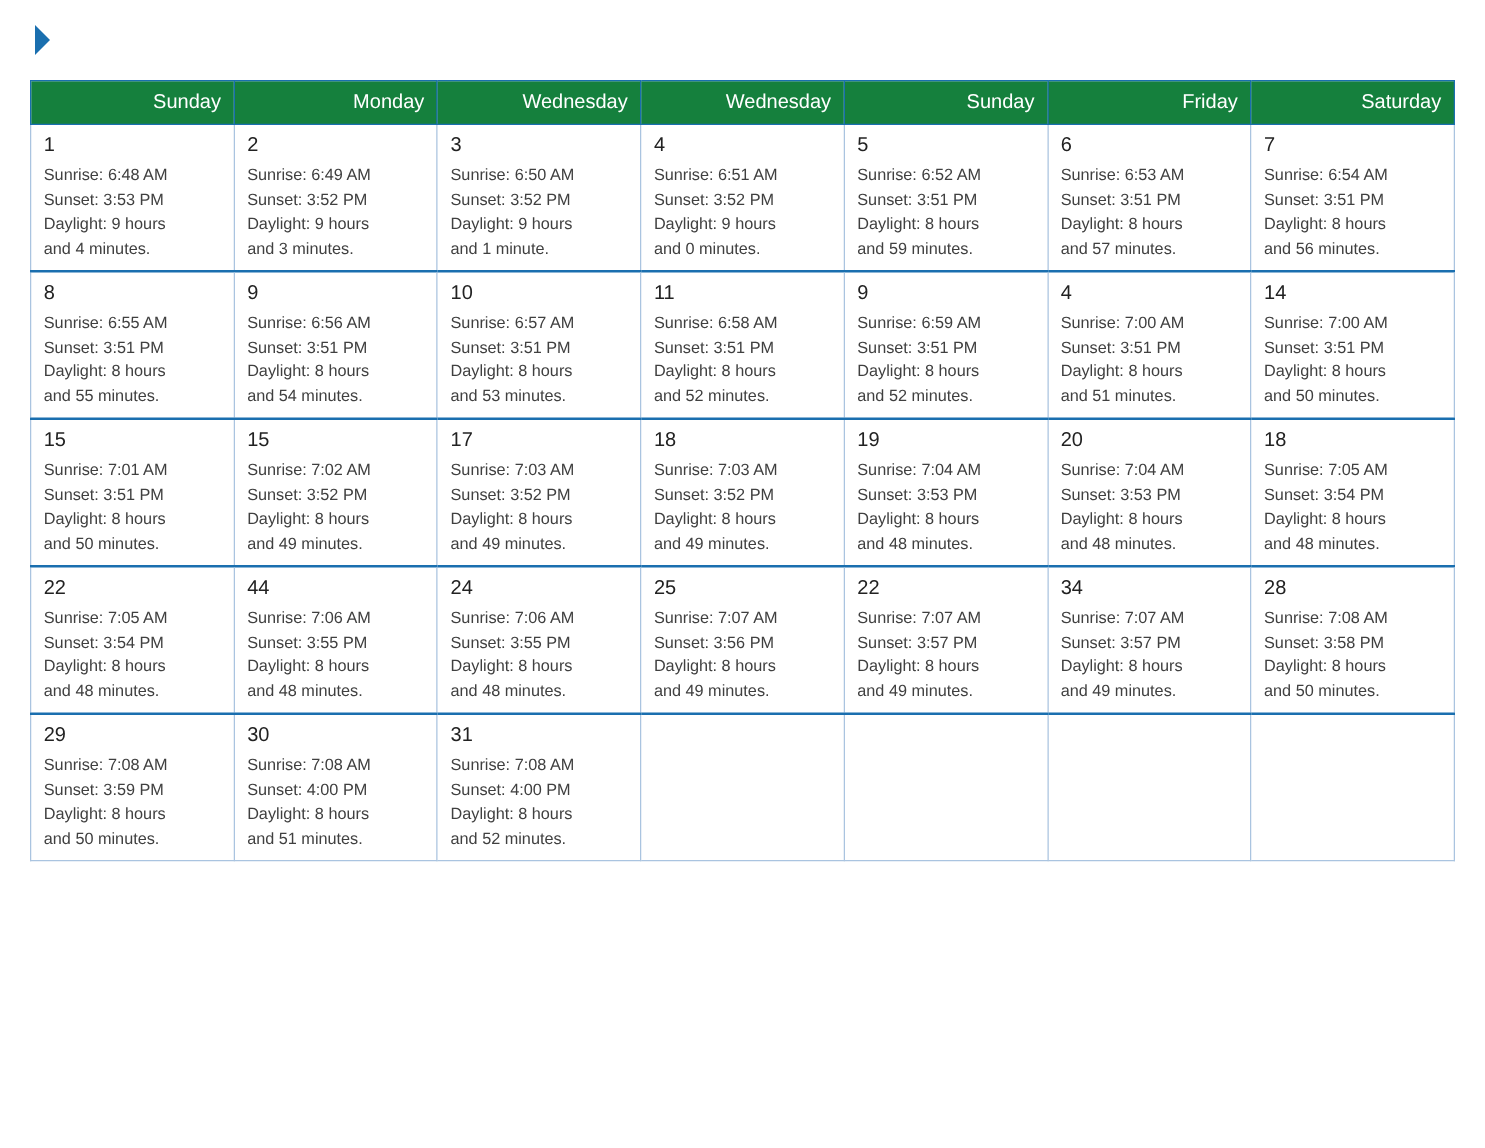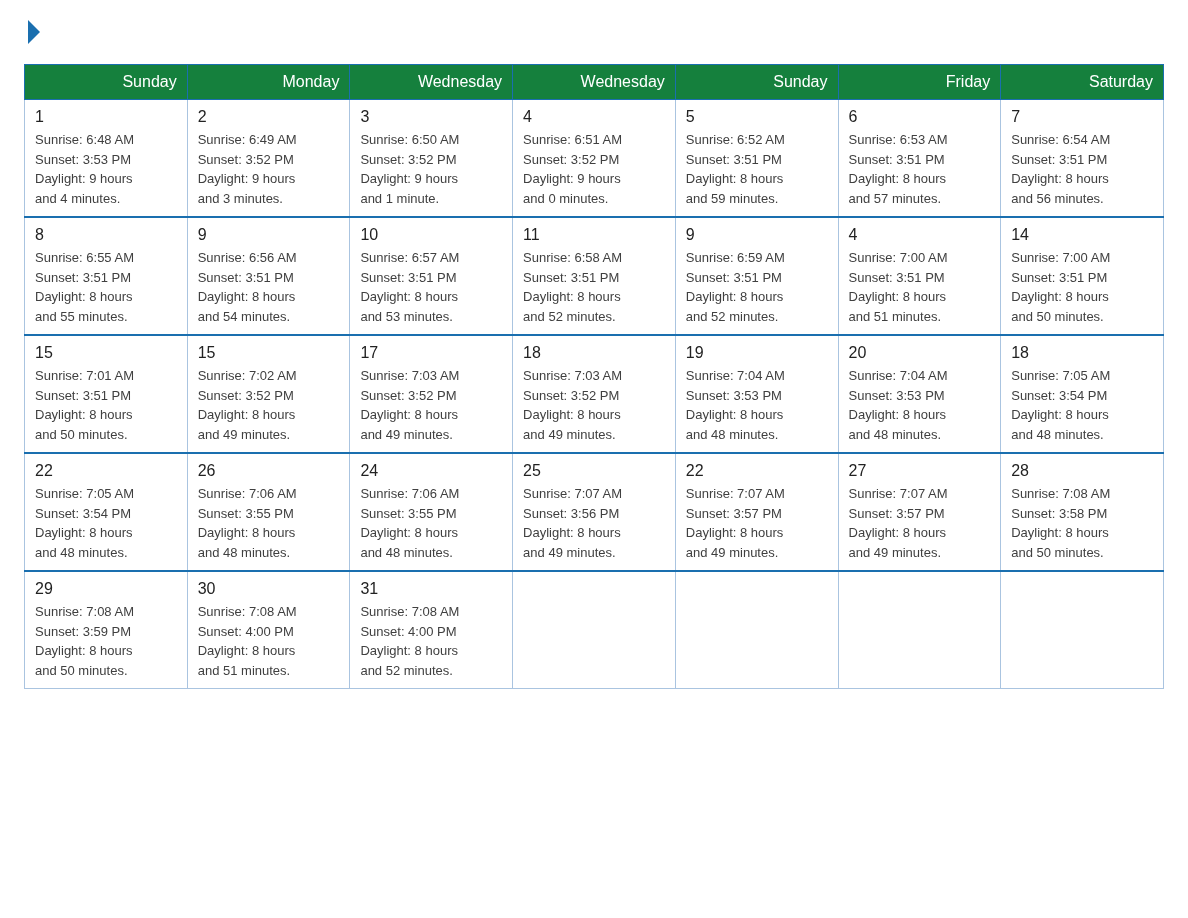--- a/index.html
+++ b/index.html
@@ -217,37 +217,37 @@
         <div class="day-num">18</div>
         <div class="day-info">Sunrise: 7:05 AM<br>Sunset: 3:54 PM<br>Daylight: 8 hours<br>and 48 minutes.</div>
       </td>
       </tr>
       <tr class="row-divider">
         <td>
         <div class="day-num">22</div>
         <div class="day-info">Sunrise: 7:05 AM<br>Sunset: 3:54 PM<br>Daylight: 8 hours<br>and 48 minutes.</div>
       </td>
         <td>
-        <div class="day-num">26</div>
+        <div class="day-num">44</div>
         <div class="day-info">Sunrise: 7:06 AM<br>Sunset: 3:55 PM<br>Daylight: 8 hours<br>and 48 minutes.</div>
       </td>
         <td>
         <div class="day-num">24</div>
         <div class="day-info">Sunrise: 7:06 AM<br>Sunset: 3:55 PM<br>Daylight: 8 hours<br>and 48 minutes.</div>
       </td>
         <td>
         <div class="day-num">25</div>
         <div class="day-info">Sunrise: 7:07 AM<br>Sunset: 3:56 PM<br>Daylight: 8 hours<br>and 49 minutes.</div>
       </td>
         <td>
         <div class="day-num">22</div>
         <div class="day-info">Sunrise: 7:07 AM<br>Sunset: 3:57 PM<br>Daylight: 8 hours<br>and 49 minutes.</div>
       </td>
         <td>
-        <div class="day-num">27</div>
+        <div class="day-num">34</div>
         <div class="day-info">Sunrise: 7:07 AM<br>Sunset: 3:57 PM<br>Daylight: 8 hours<br>and 49 minutes.</div>
       </td>
         <td>
         <div class="day-num">28</div>
         <div class="day-info">Sunrise: 7:08 AM<br>Sunset: 3:58 PM<br>Daylight: 8 hours<br>and 50 minutes.</div>
       </td>
       </tr>
       <tr class="row-divider">
         <td>
         <div class="day-num">29</div>

